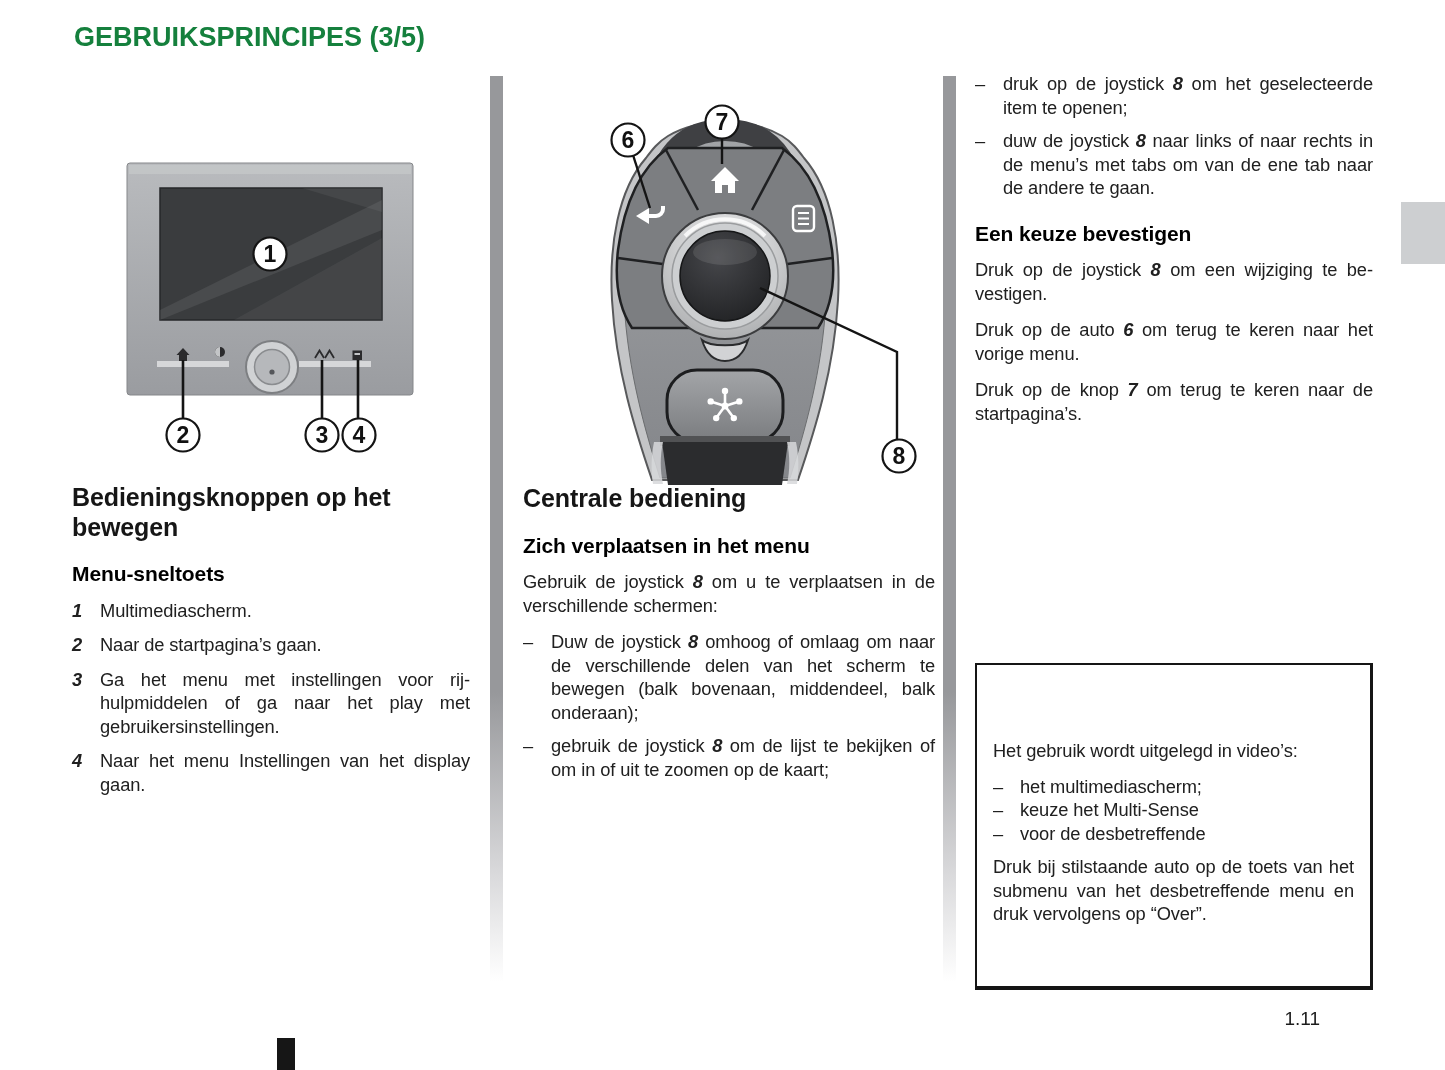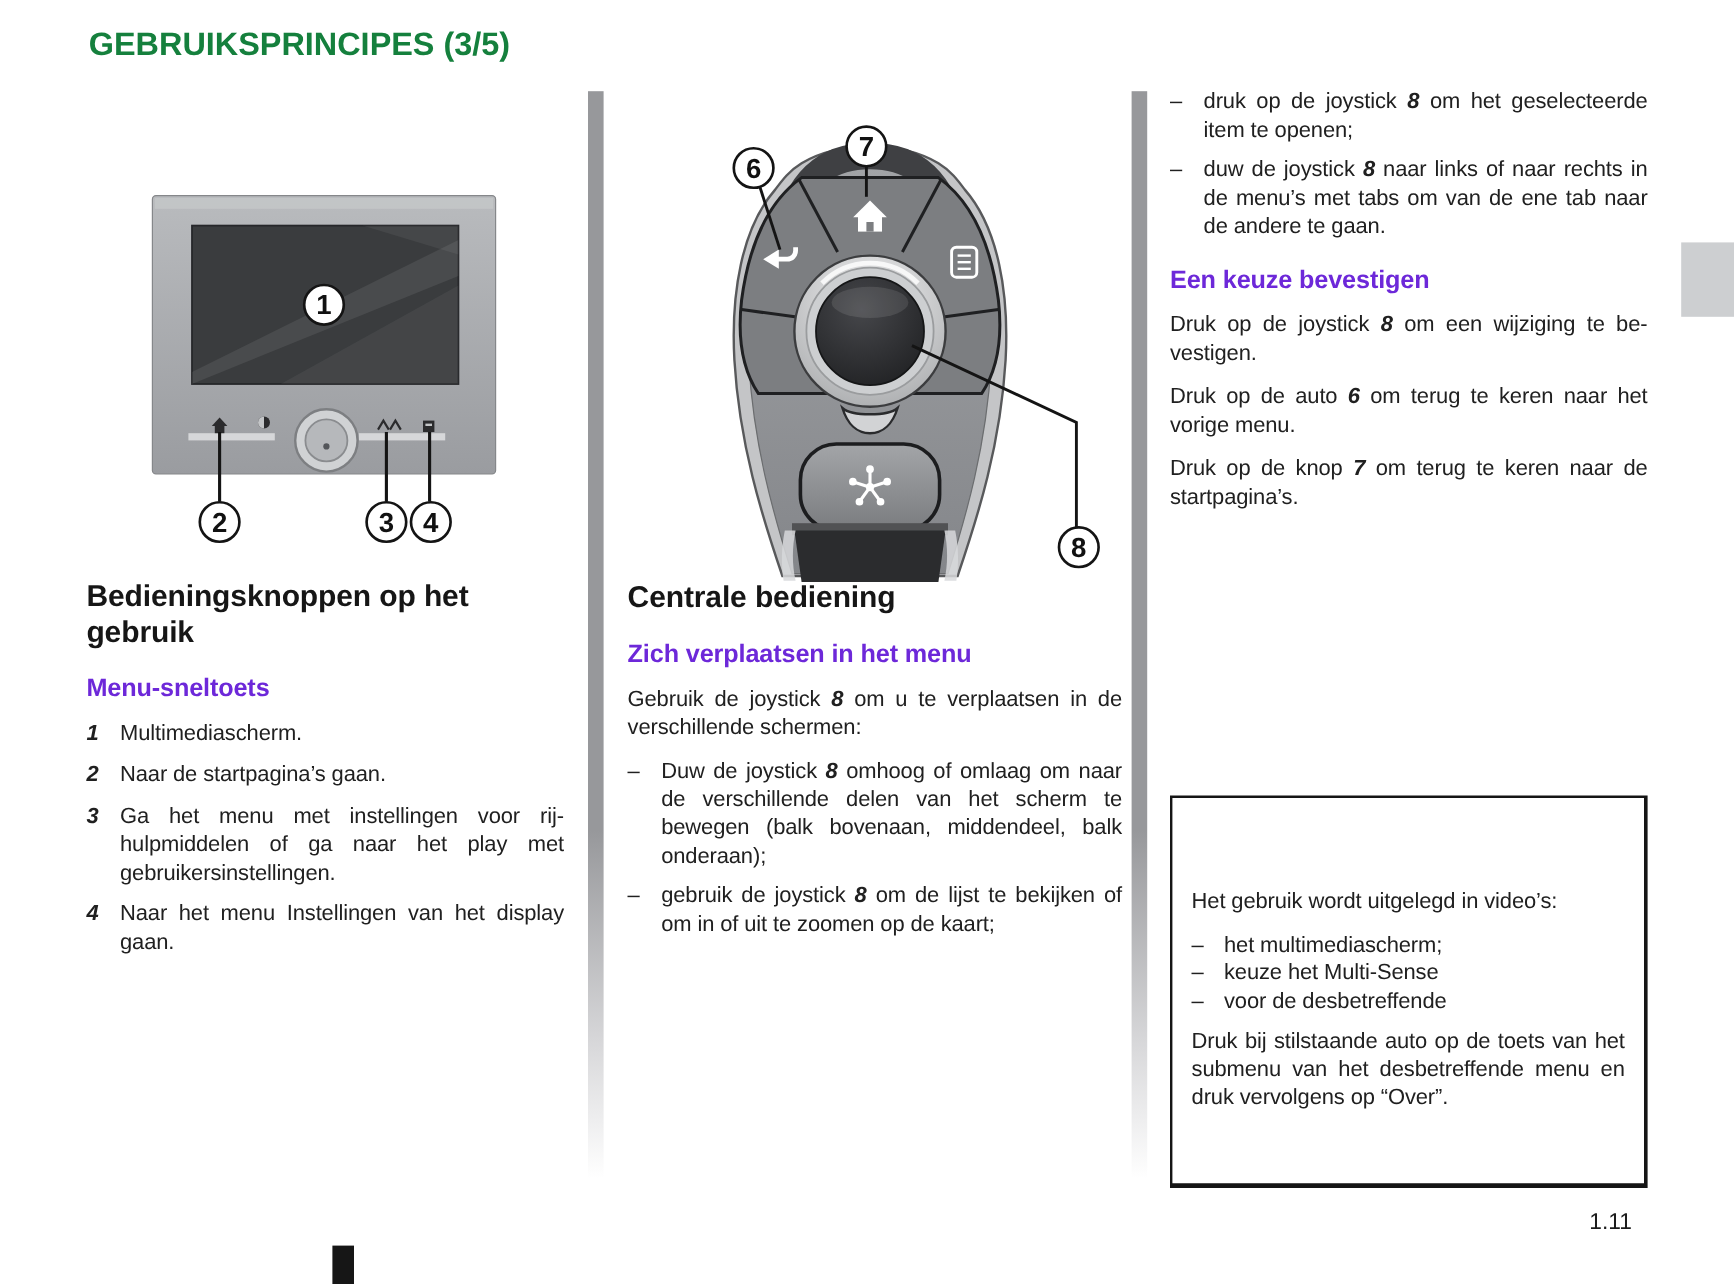--- a/index.html
+++ b/index.html
@@ -10,34 +10,34 @@
   .page-title{
     position:absolute;left:74px;top:22px;margin:0;
     font-size:27px;font-weight:700;color:#15803d;letter-spacing:0;
   }
   .sep{position:absolute;top:76px;width:13px;height:906px;
     background:linear-gradient(to bottom,#97989b 0%,#97989b 68%,#d9d9db 88%,rgba(240,240,241,0) 100%);}
   .sep-1{left:490px;}
   .sep-2{left:943px;}
   .side-tab{position:absolute;left:1401px;top:202px;width:44px;height:62px;background:#cdcfd1;}
   .print-mark{position:absolute;left:277px;top:1038px;width:18px;height:32px;background:#161616;}
-  .page-number{position:absolute;left:1248px;top:1008px;width:112px;text-align:right;
+  .page-number{position:absolute;left:1208px;top:1008px;width:112px;text-align:right;
     font-size:19px;color:#1c1c1c;}
 
   .fig{position:absolute;}
   .fig-screen{left:70px;top:140px;width:420px;height:320px;}
   .fig-joystick{left:560px;top:85px;width:400px;height:400px;}
 
   .col{position:absolute;}
   .col-left{left:72px;top:483px;width:398px;}
   .col-mid{left:523px;top:484px;width:412px;}
   .col-right{left:975px;top:72px;width:398px;}
 
   .h2{margin:0 0 20px;font-size:25px;line-height:1.18;font-weight:700;color:#161616;}
-  .h3{margin:0 0 13px;font-size:21px;font-weight:700;color:#6d28d9;}
+  .h3{margin:0 0 13px;font-size:21px;font-weight:700;color:#000000;}
   .h3-mid{margin-top:0;}
   .h3-inline{margin:22px 0 13px;}
   .body-txt{font-size:18.3px;line-height:23.5px;letter-spacing:-0.1px;}
   .jtext{text-align:justify;text-justify:inter-word;hyphens:manual;-webkit-hyphens:manual;}
   .para{margin:0 0 13px;}
   .bullet{display:flex;margin:0 0 10px;}
   .bullet .dash{flex:none;width:28px;}
   .bullet .btext{flex:1;}
   .list-item{display:flex;margin:0 0 11px;}
   .list-item .num{flex:none;width:28px;font-weight:700;font-style:italic;}
@@ -218,21 +218,21 @@
       <circle cx="628" cy="140" r="16.5" fill="#ffffff" stroke="#141414" stroke-width="2.2"></circle>
       <text x="628" y="148">6</text>
       <circle cx="722" cy="122" r="16.5" fill="#ffffff" stroke="#141414" stroke-width="2.2"></circle>
       <text x="722" y="130">7</text>
       <circle cx="899" cy="456" r="16.5" fill="#ffffff" stroke="#141414" stroke-width="2.2"></circle>
       <text x="899" y="464">8</text>
     </g>
   </svg>
 
   <section class="col col-left body-txt">
-    <h2 class="h2">Bedieningsknoppen op het gebruik</h2>
+    <h2 class="h2">Bedieningsknoppen op het bewegen</h2>
     <h3 class="h3">Menu-sneltoets</h3>
     <div class="list-item">
       <span class="num">1</span>
       <div class="item-text jtext">Multimediascherm.</div>
     </div>
     <div class="list-item">
       <span class="num">2</span>
       <div class="item-text jtext">Naar de startpagina’s gaan.</div>
     </div>
     <div class="list-item">

